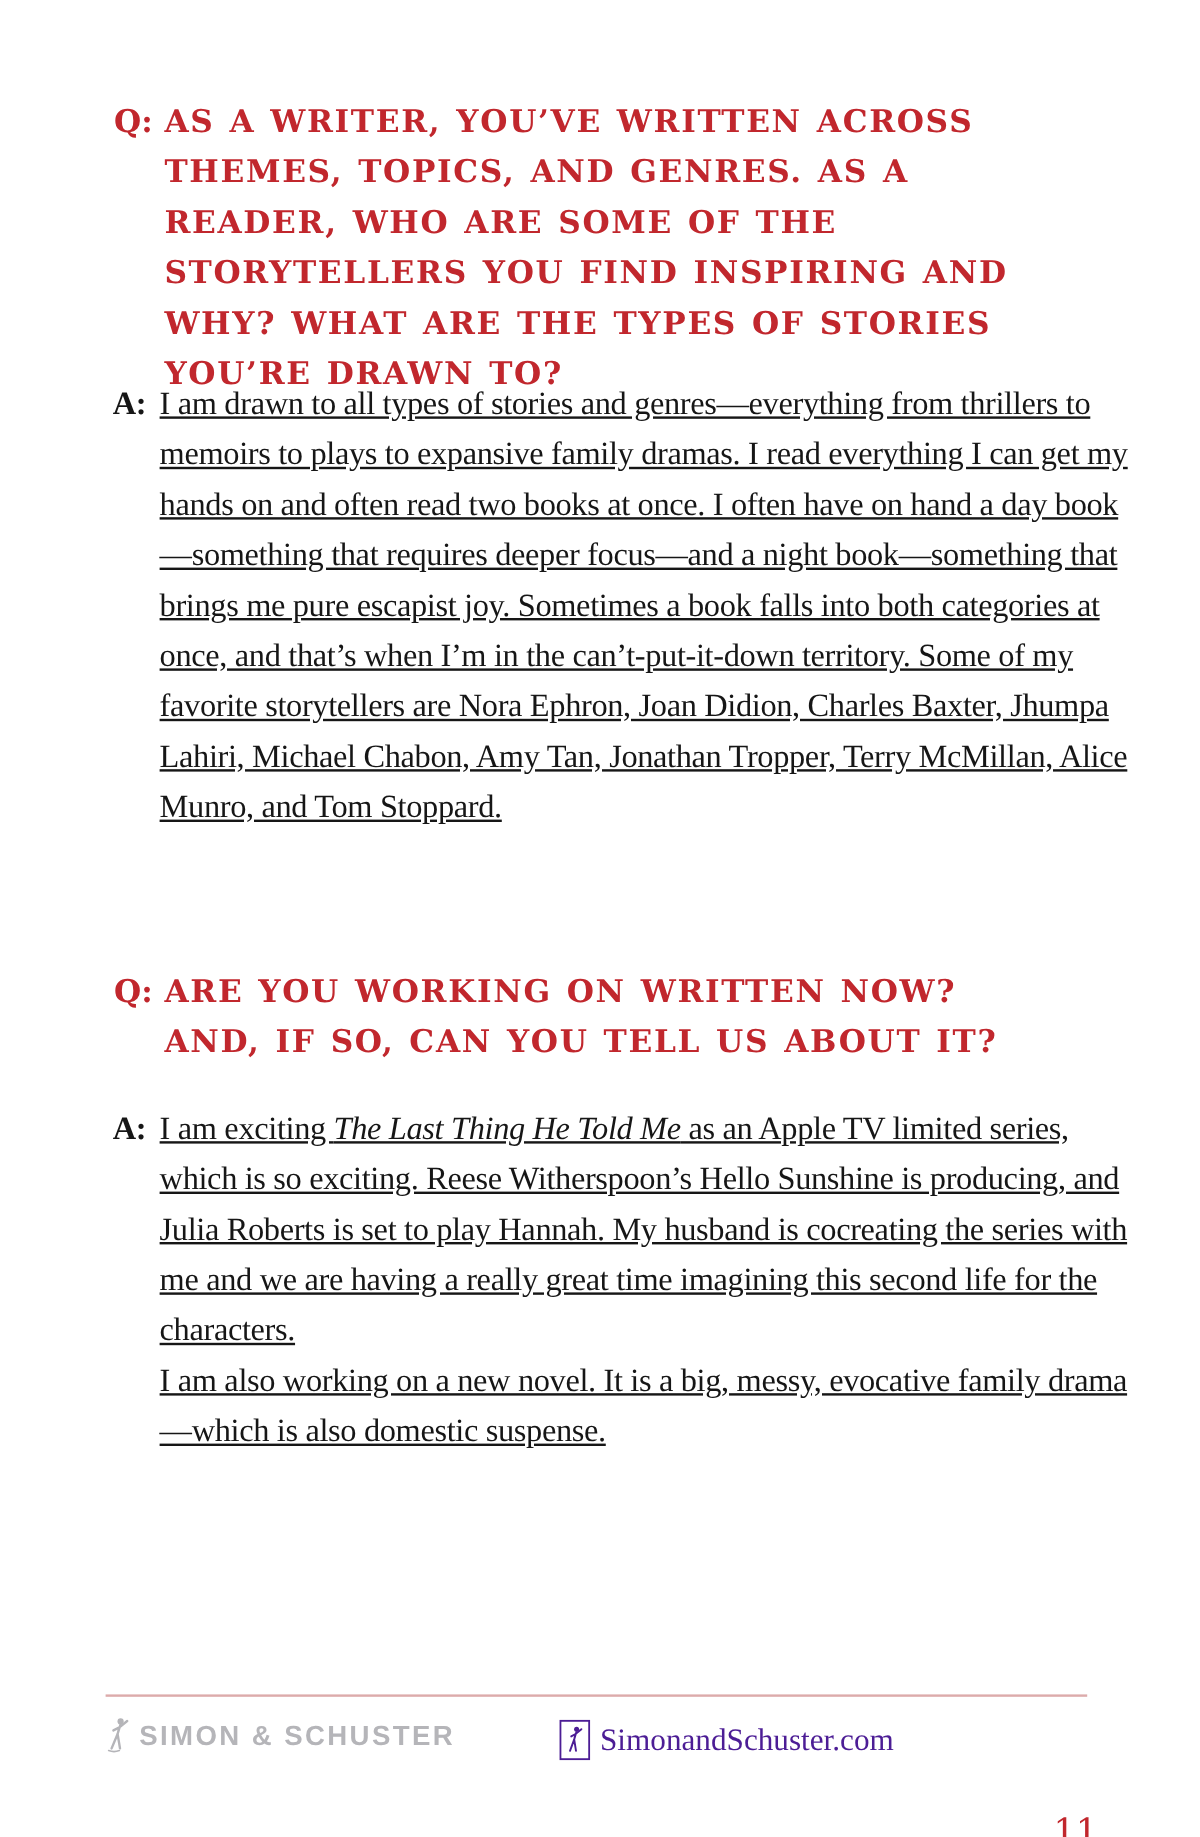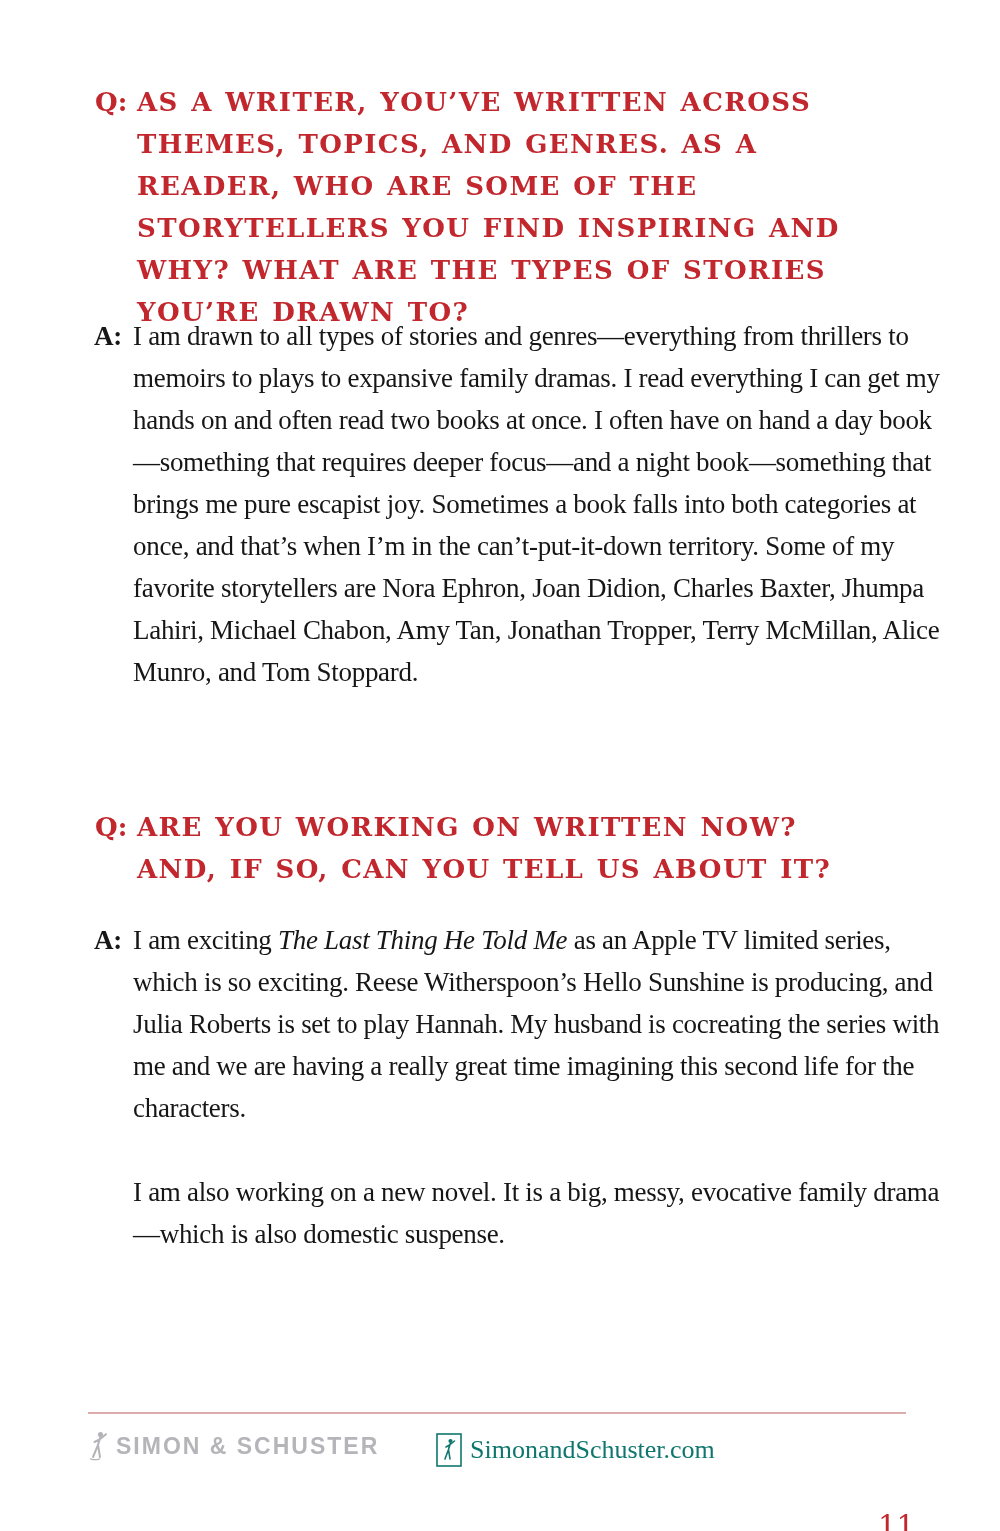--- a/index.html
+++ b/index.html
@@ -34,23 +34,23 @@
   .a-row {
     position: absolute; left: 94px;
     display: flex;
     color: #161616;
     font-family: "Liberation Serif", serif;
     font-size: 27px;
     line-height: 42px;
     letter-spacing: -0.3px;
   }
   .a-label { width: 39px; flex: none; font-weight: bold; }
-  .a-body  { width: 818px; }
+  .a-body  { width: 818px; text-decoration: underline; }
   .a-body p { margin: 0; }
-  .a-body p.para-2 { margin-top: 42px; }
+  .a-body p.para-2 { }
   .book-title { font-style: italic; }
 
   #qa1-question { top: 81px; }
   #qa1-answer   { top: 315px; }
   #qa2-question { top: 806px; }
   #qa2-answer   { top: 919px; }
 
   
   .footer-rule {
     position: absolute;
@@ -61,23 +61,23 @@
   .footer-brand {
     position: absolute; left: 88px; top: 1431px;
     display: flex; align-items: center; gap: 8px;
     color: #b5b5b9;
     font-family: "Liberation Sans", sans-serif;
     font-weight: bold;
     font-size: 23px;
     letter-spacing: 2px;
   }
   .footer-site {
-    position: absolute; left: 436px; top: 1433px;
+    position: absolute; left: 466px; top: 1433px;
     display: flex; align-items: center; gap: 8px;
-    color: #0f766e;
+    color: #4c1d95;
     font-family: "Liberation Serif", serif;
     font-size: 26px;
   }
   .footer-page {
     position: absolute; left: 878px; top: 1508px;
     color: #c1272d;
     font-family: "DejaVu Serif", serif;
     font-weight: normal;
     font-size: 29px;
     line-height: 36px;

